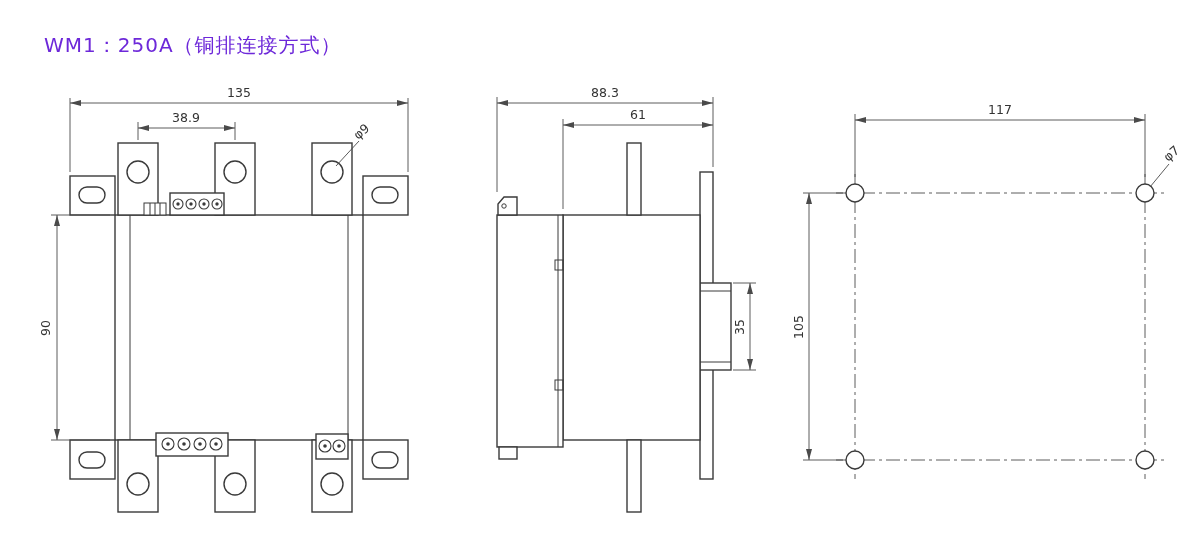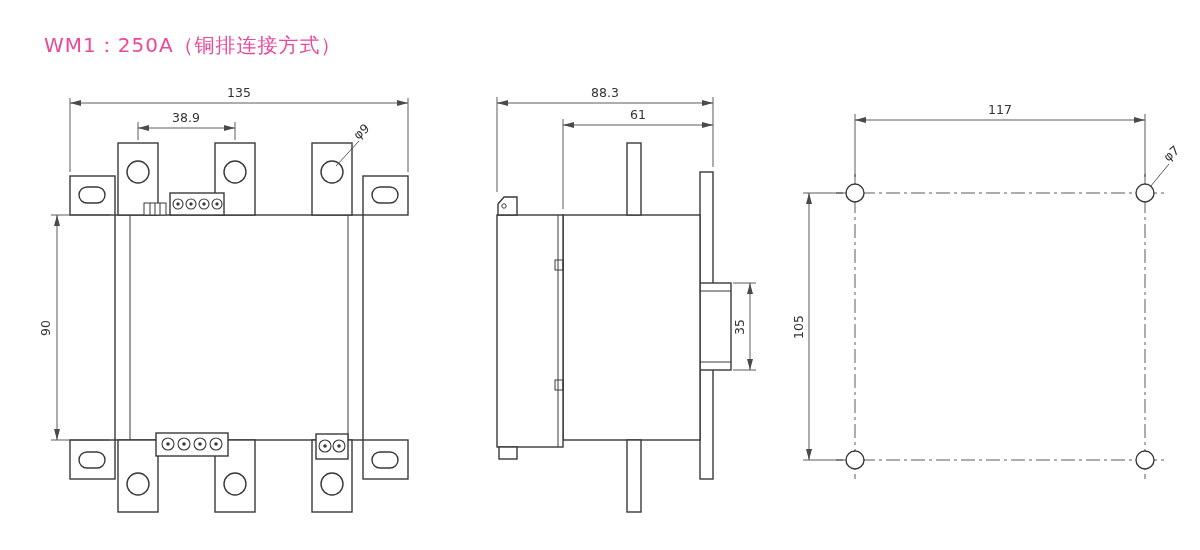--- a/index.html
+++ b/index.html
@@ -1,18 +1,18 @@
 <!DOCTYPE html>
 <html><head>
 <meta charset="utf-8">
 <style>
   html,body{margin:0;padding:0;background:#ffffff;}
   .page{position:relative;width:1200px;height:550px;background:#ffffff;overflow:hidden;
         font-family:"DejaVu Sans","Liberation Sans",sans-serif;}
-  .title{position:absolute;left:44px;top:32px;font-size:20px;color:#ec4899;letter-spacing:1px;}
+  .title{position:absolute;left:44px;top:32px;font-size:20px;color:#6d28d9;letter-spacing:1px;}
   svg{position:absolute;left:0;top:0;}
   .o  {fill:#ffffff;stroke:#3a3a3a;stroke-width:1.4;stroke-linejoin:miter;}
   .t  {fill:none;stroke:#3a3a3a;stroke-width:1;}
   .tw {fill:#ffffff;stroke:#3a3a3a;stroke-width:1;}
   .d  {fill:none;stroke:#4a4a4a;stroke-width:0.9;}
   .cl {fill:none;stroke:#4a4a4a;stroke-width:0.9;stroke-dasharray:14 4 3 4;}
   .dt {font-family:"DejaVu Sans","Liberation Sans",sans-serif;font-size:12.5px;fill:#333333;}
   .screw{fill:#ffffff;stroke:#3a3a3a;stroke-width:1.1;}
   .dot{fill:#3a3a3a;stroke:none;}
 </style>

